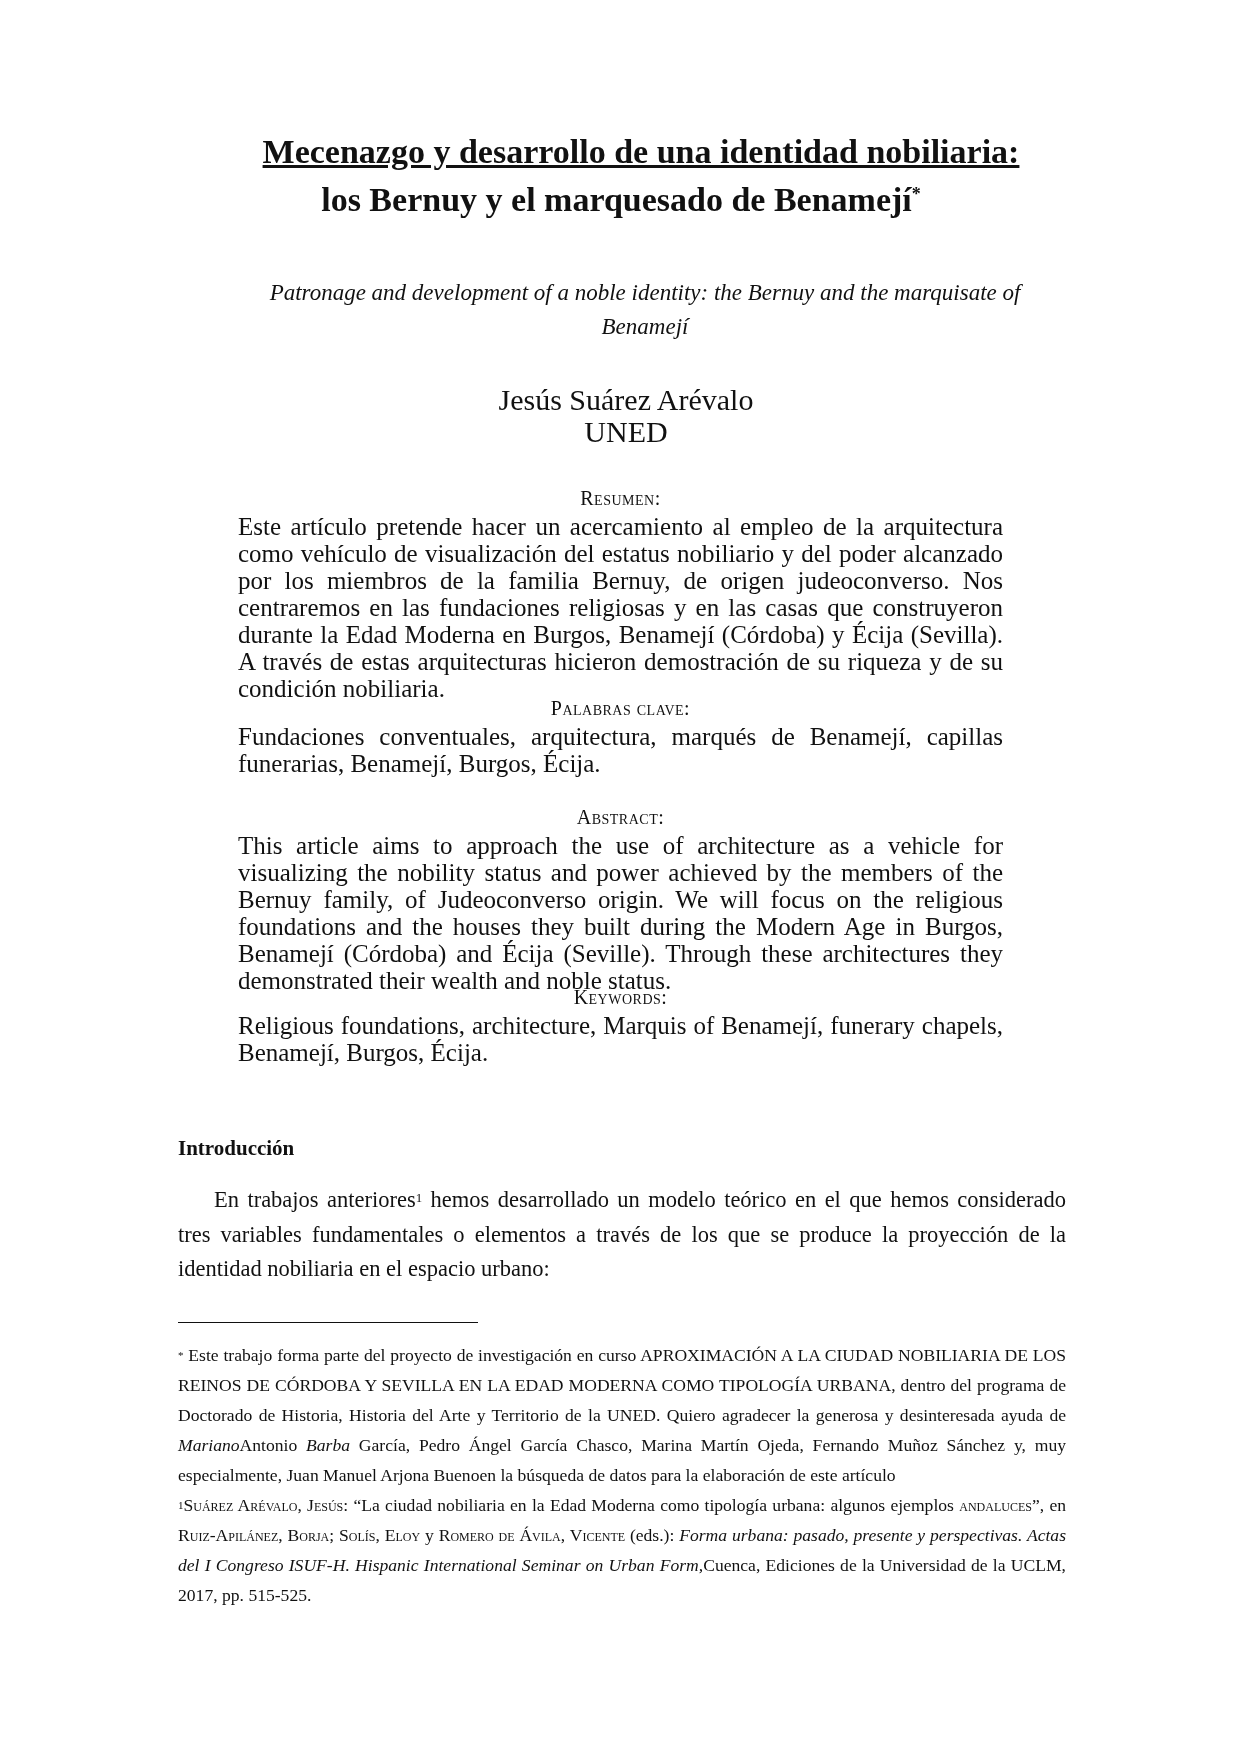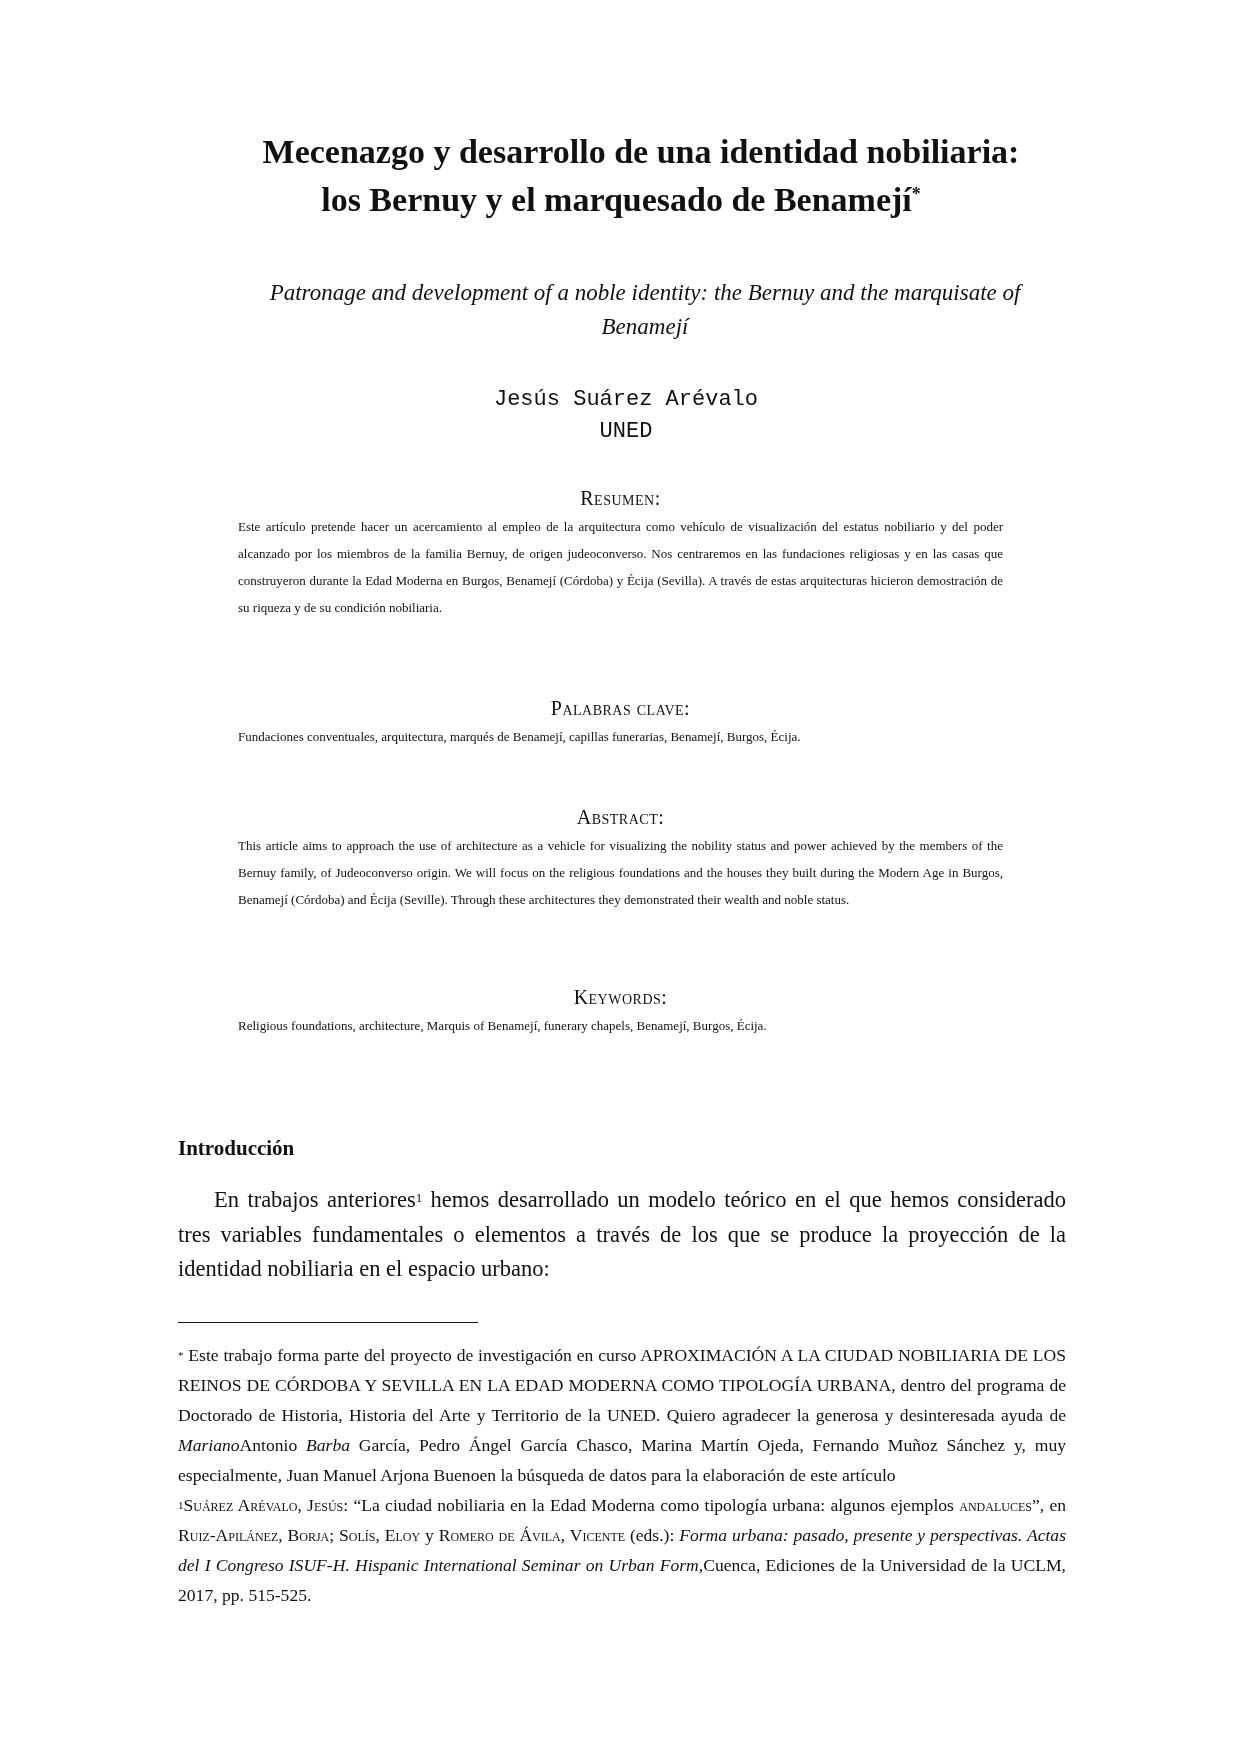--- a/index.html
+++ b/index.html
@@ -2,34 +2,34 @@
 <html><head>
 <meta charset="utf-8">
 <style>
   html, body { margin: 0; padding: 0; background: #ffffff; }
   body { width: 1242px; height: 1742px; position: relative; overflow: hidden;
          font-family: "Liberation Serif", "DejaVu Serif", serif; color: #111; }
   .page { position: absolute; left: 0; top: 0; width: 1242px; height: 1742px; }
 
   .title { position: absolute; left: 0; width: 1242px; text-align: center;
            font-weight: bold; font-size: 34px; line-height: 48px; }
-  .title .l1 { display:block; padding-left: 40px; }
+  .title .l1 { display:block; padding-left: 40px; text-decoration: underline; }
   .title .l2 { display:block; padding-left: 0; }
   .title sup { font-size: 18px; vertical-align: top; position: relative; top: -6px; }
 
   .subtitle { position: absolute; left: 245px; width: 800px; text-align: center;
               font-style: italic; font-size: 23px; line-height: 34px; margin-top: 44px; }
 
   .author { position: absolute; left: 0; width: 1242px; text-align: center;
-            font-size: 22px; line-height: 32px; padding-left: 10px; box-sizing: border-box; font-family: Liberation Mono, monospace; }
+            font-size: 30px; line-height: 32px; padding-left: 10px; box-sizing: border-box; }
 
   .abs-block { position: absolute; left: 238px; width: 765px; }
   .abs-head { text-align: center; font-size: 20px; letter-spacing: 0.5px; line-height: 22px;
               font-variant: small-caps; margin-bottom: 4px; }
-  .abs-text { font-size: 13px; line-height: 27px; text-align: justify; text-align-last: left; }
+  .abs-text { font-size: 25px; line-height: 27px; text-align: justify; text-align-last: left; }
 
   .section-h { position: absolute; left: 178px; font-weight: bold; font-size: 21px; }
 
   .body-p { position: absolute; left: 178px; width: 888px; font-size: 22.5px; line-height: 34.5px;
             text-align: justify; text-indent: 36px; }
   .body-p sup { font-size: 13px; vertical-align: top; position: relative; top: -2px; }
 
   .fn-rule { position: absolute; left: 178px; top: 1322px; width: 300px; height: 0;
              border-top: 1.5px solid #111; }
 

